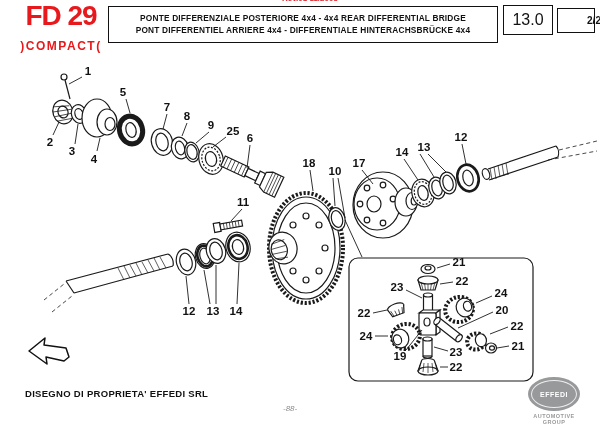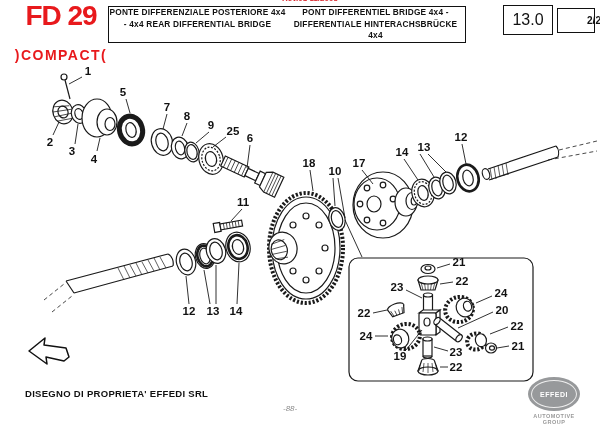--- a/index.html
+++ b/index.html
@@ -1,24 +1,24 @@
 <!DOCTYPE html>
 <html><head>
 <meta charset="utf-8">
 <style>
   html,body{margin:0;padding:0;background:#fff;}
   .page{position:relative;width:600px;height:429px;background:#fff;overflow:hidden;
         font-family:"Liberation Sans",sans-serif;color:#111;border-radius:20px;}
   
   .logo{position:absolute;left:14px;top:2px;width:94px;text-align:center;color:#e8191c;}
   .logo-title{font-size:28px;font-weight:bold;line-height:1;letter-spacing:-1px;}
-  .logo-sub{font-size:14px;font-weight:bold;letter-spacing:1.5px;margin-top:17px;}
+  .logo-sub{font-size:12px;font-weight:bold;letter-spacing:1.5px;margin-top:9px;}
   .rev{position:absolute;left:282px;top:-6px;color:#d8262b;font-size:8px;font-weight:bold;}
-  .title-box{position:absolute;left:108px;top:6px;width:358px;height:37px;border:1.3px solid #111;
-             box-sizing:border-box;display:flex;flex-direction:row;justify-content:center;
+  .title-box{position:absolute;left:108px;top:6px;width:390px;height:37px;border:1.3px solid #111;
+             box-sizing:border-box;display:flex;flex-direction:column;justify-content:center;
              text-align:center;font-weight:bold;font-size:8.3px;letter-spacing:.2px;line-height:1.4;}
   .code-box{position:absolute;left:503px;top:5px;width:50px;height:30px;border:1.4px solid #111;
             box-sizing:border-box;display:flex;align-items:center;justify-content:center;
             font-size:16px;font-weight:normal;}
   .pageind-box{position:absolute;left:557px;top:8px;width:36px;height:25px;border:1.2px solid #111;
             box-sizing:border-box;display:flex;align-items:center;justify-content:center;
             font-size:10px;font-weight:bold;padding-left:36px;}
   
   .prop-text{position:absolute;left:25px;top:388px;font-size:9.5px;font-weight:bold;letter-spacing:.3px;}
   .page-num{position:absolute;left:283px;top:404px;font-size:8px;color:#8a8a8a;font-style:italic;}
@@ -48,21 +48,21 @@
 
   <div class="rev">Rev.01 11/2005</div>
 
   <div class="logo">
     <div class="logo-title">FD 29</div>
     <div class="logo-sub">)COMPACT(</div>
   </div>
 
   <div class="title-box">
     <div>PONTE DIFFERENZIALE POSTERIORE 4x4  -  4x4 REAR DIFFERENTIAL BRIDGE</div>
-    <div>PONT DIFFERENTIEL BRIDGE 4x4  -  DIFFERENTIALE HINTERACHSBRÜCKE 4x4</div>
+    <div>PONT DIFFERENTIEL ARRIERE 4x4  -  DIFFERENTIALE HINTERACHSBRÜCKE 4x4</div>
   </div>
 
   <div class="code-box">13.0</div>
   <div class="pageind-box">2/2</div>
 
   <svg class="diagram" width="600" height="429" viewBox="0 0 600 429">
 
     <g>
       <circle class="ln" cx="64" cy="77" r="3"></circle>
       <line class="ln" x1="65" y1="80" x2="70" y2="99" stroke-width="2.6"></line>

